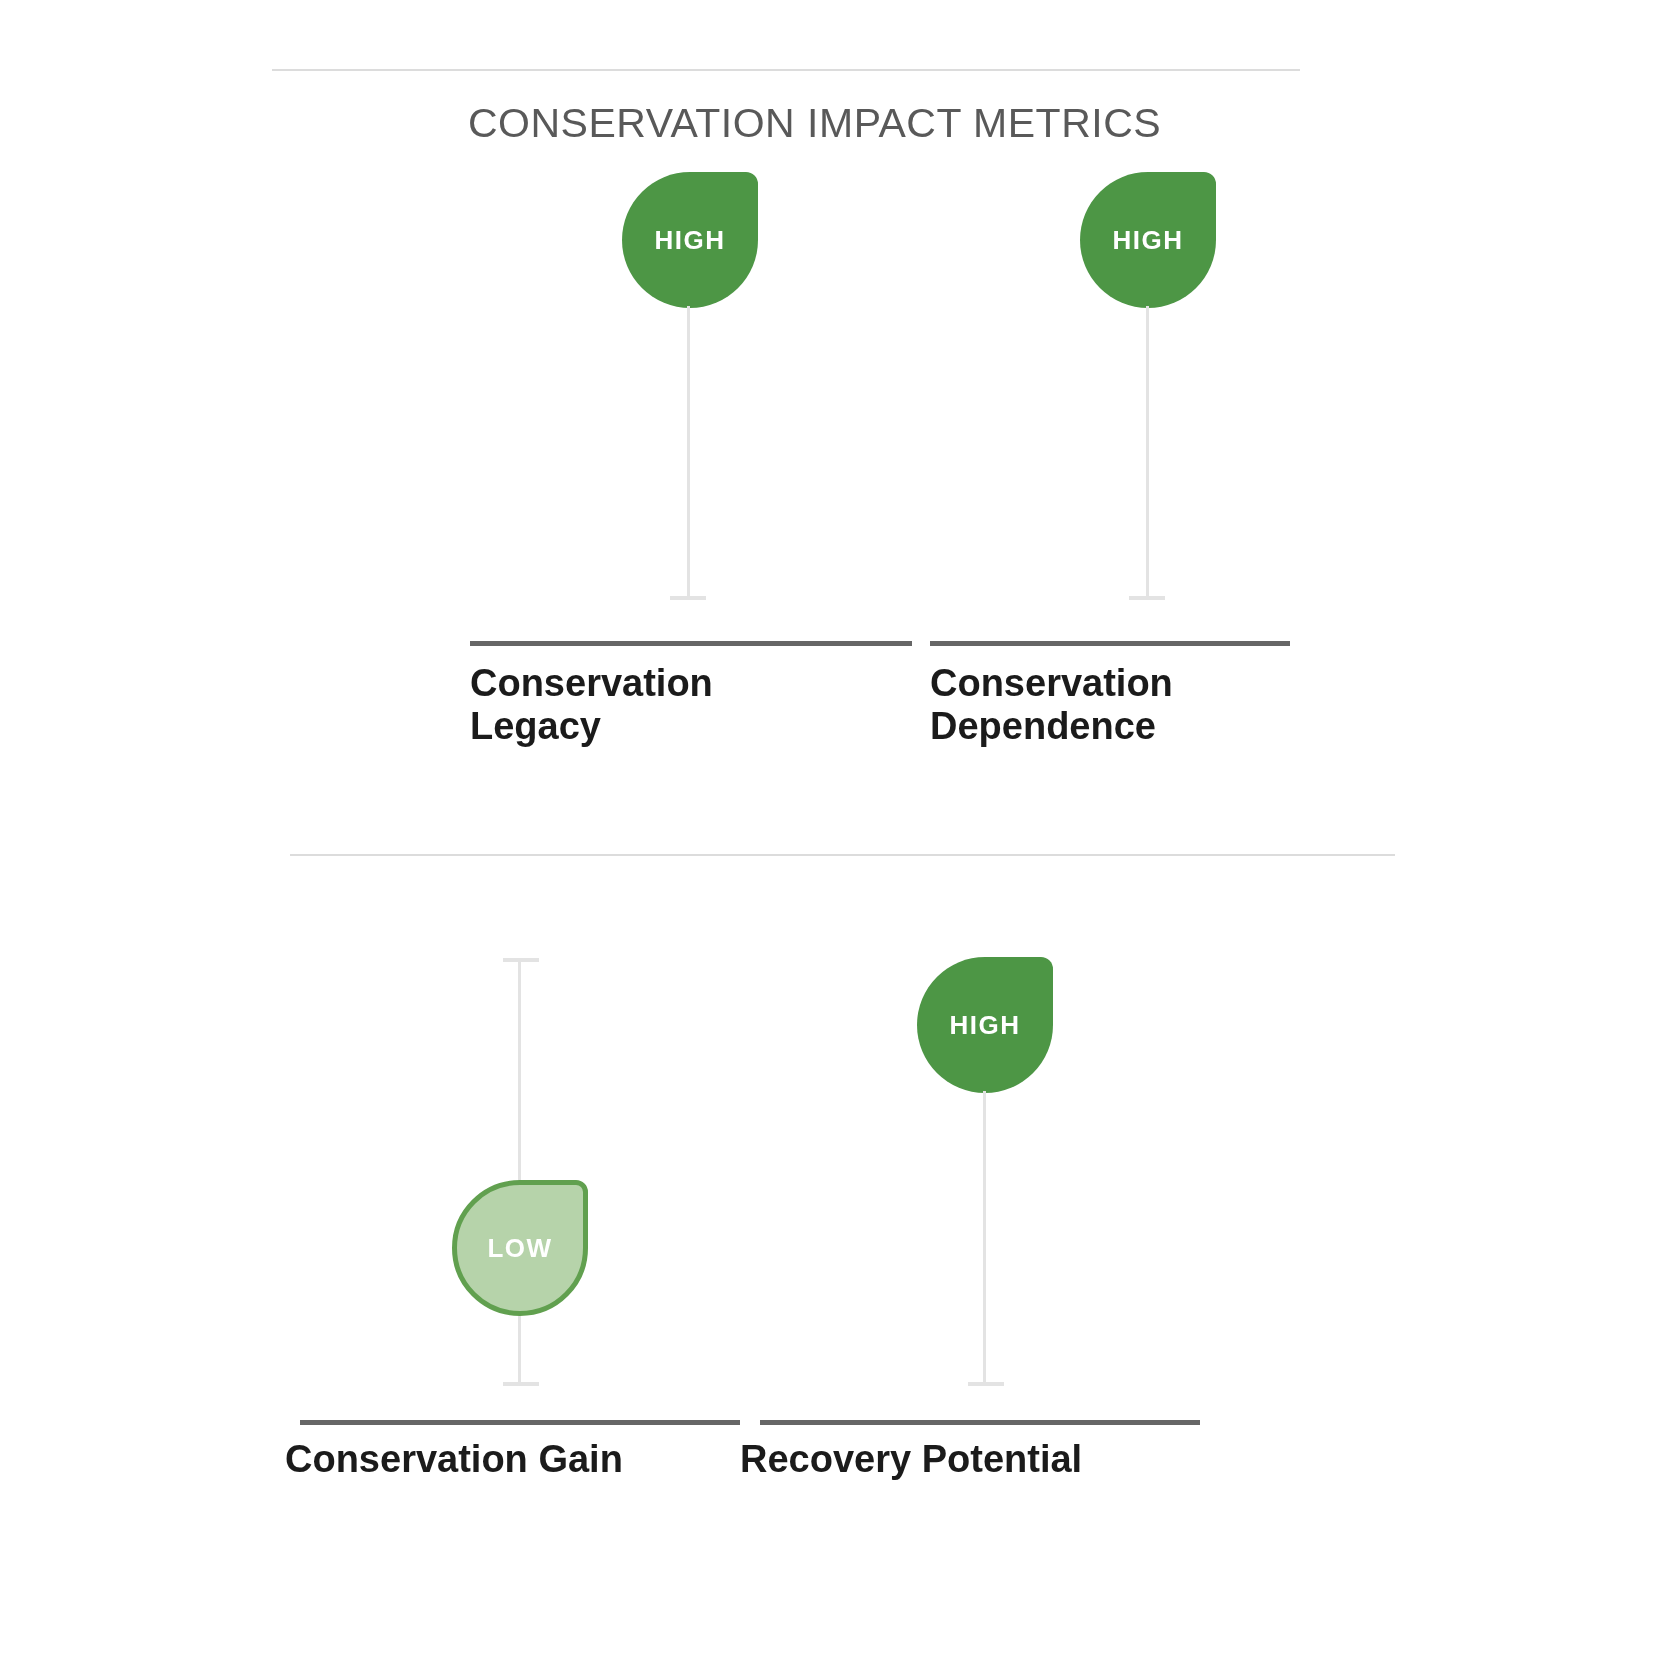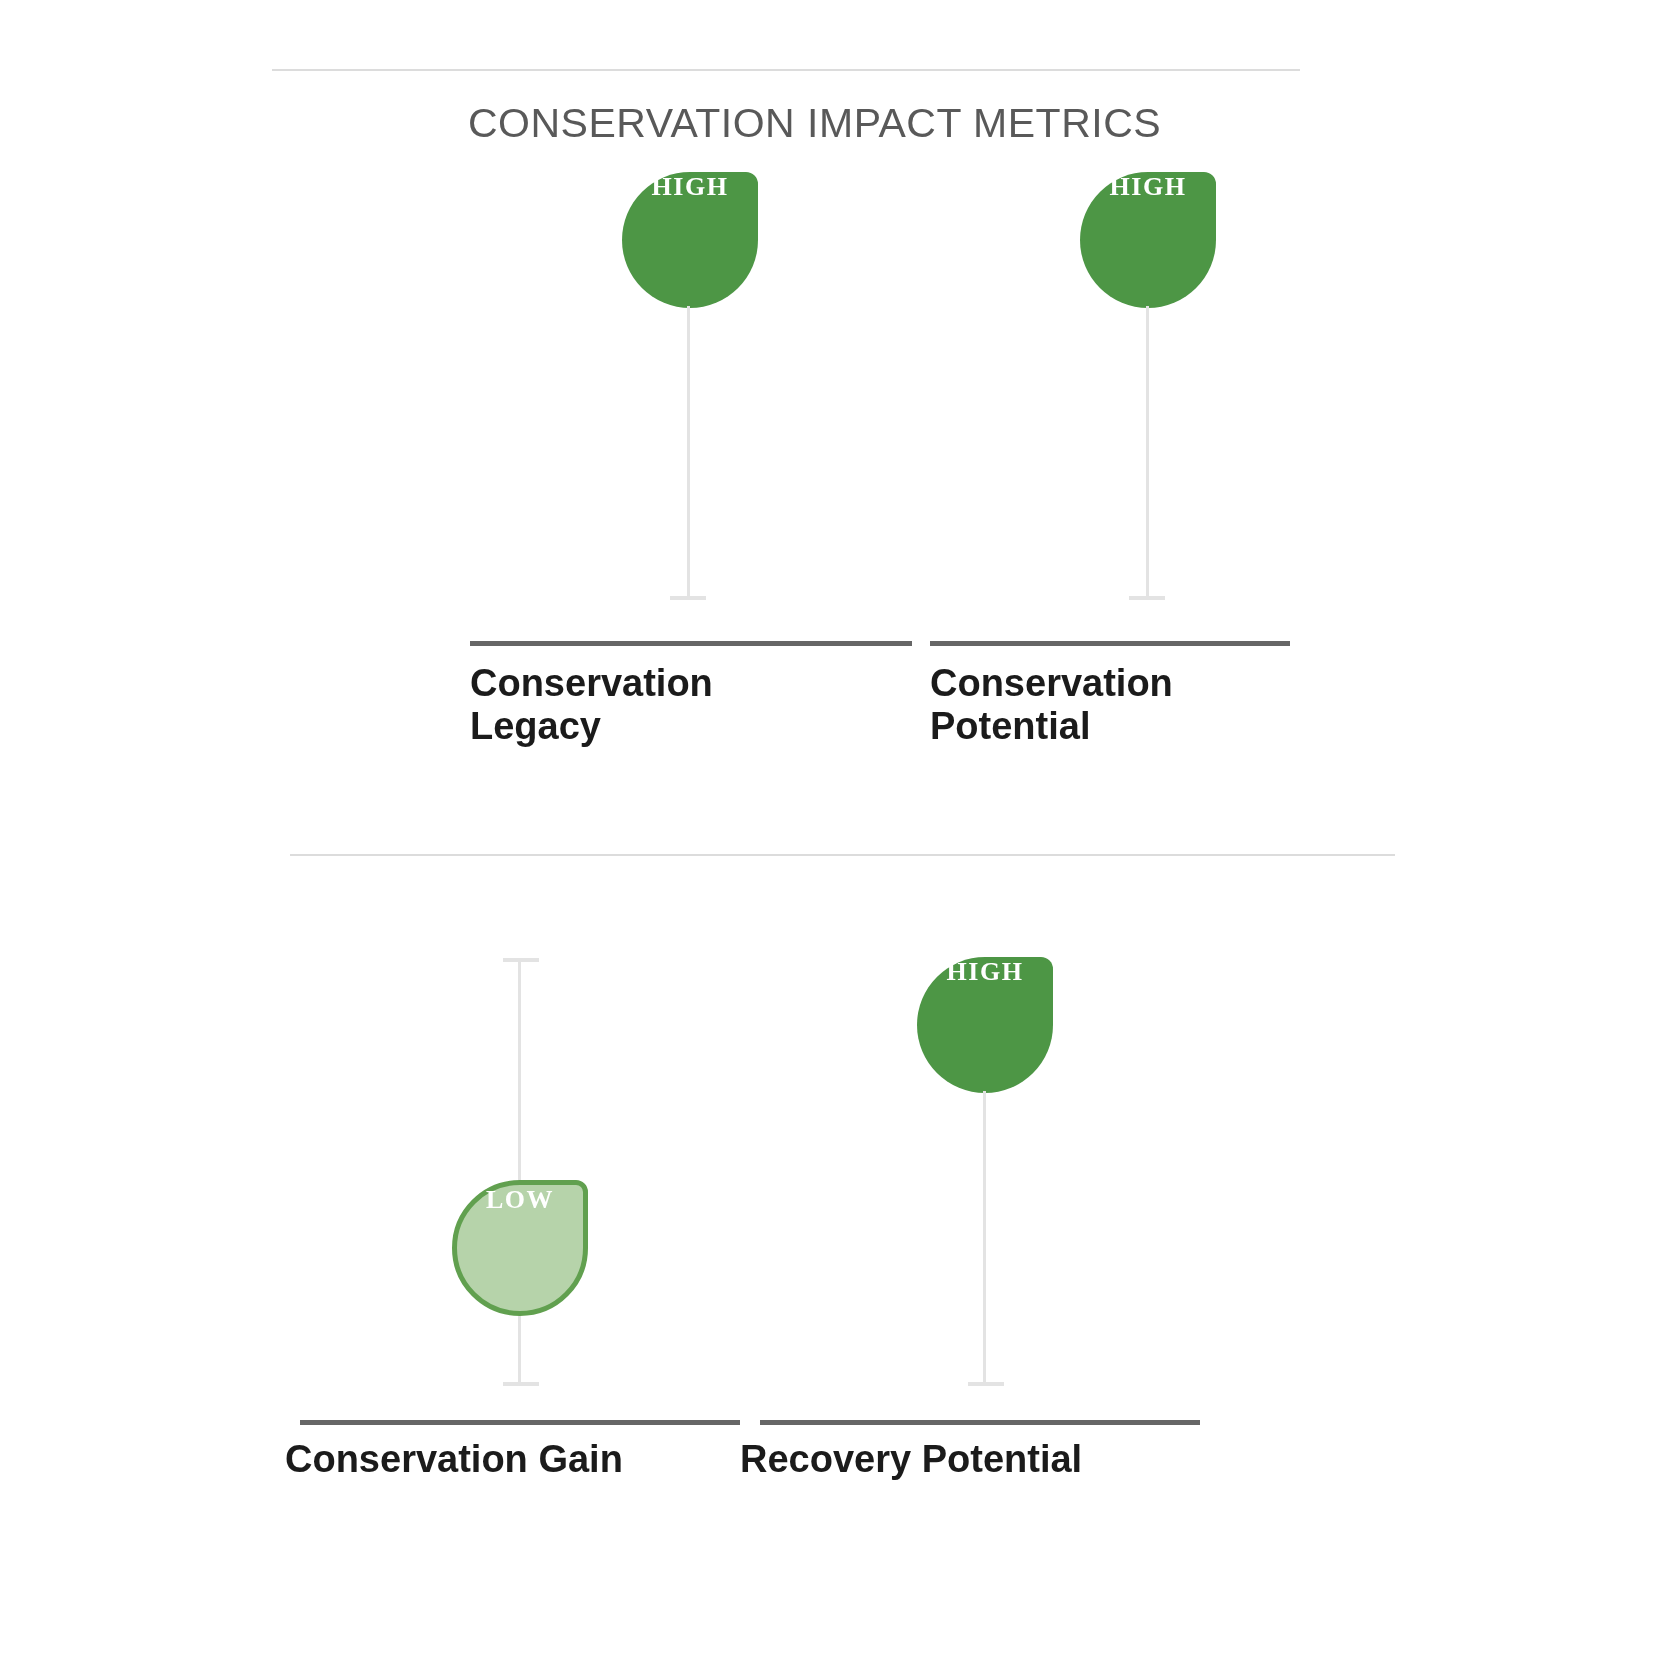--- a/index.html
+++ b/index.html
@@ -44,23 +44,22 @@
     white-space: nowrap;
   }
 
   .leaf {
     position: absolute;
     width: 136px;
     height: 136px;
     border-radius: 50% 12px 50% 50%;
     background: var(--high-fill);
     display: flex;
-    align-items: flex-start;
+    align-items: center;
     justify-content: center;
-    font-family: Liberation Serif, serif;
   }
   .leaf.low {
     background: var(--low-fill);
     border: 5px solid var(--low-border);
   }
   .leaf .badge-text {
     color: var(--badge-text);
     font-size: 26px;
     font-weight: bold;
     letter-spacing: 1.5px;
@@ -140,21 +139,21 @@
     <div class="metric-label m1-label">Conservation Legacy</div>
   </div>
 
   <div>
     <div class="leaf m2-leaf">
       <span class="badge-text">HIGH</span>
     </div>
     <div class="stem m2-stem"></div>
     <div class="cap m2-cap"></div>
     <div class="axis-line m2-axis"></div>
-    <div class="metric-label m2-label">Conservation Potential</div>
+    <div class="metric-label m2-label">Conservation Dependence</div>
   </div>
 
   <div class="divider divider-mid"></div>
 
   <div>
     <div class="cap m3-captop"></div>
     <div class="stem m3-stem"></div>
     <div class="leaf low m3-leaf">
       <span class="badge-text">LOW</span>
     </div>

